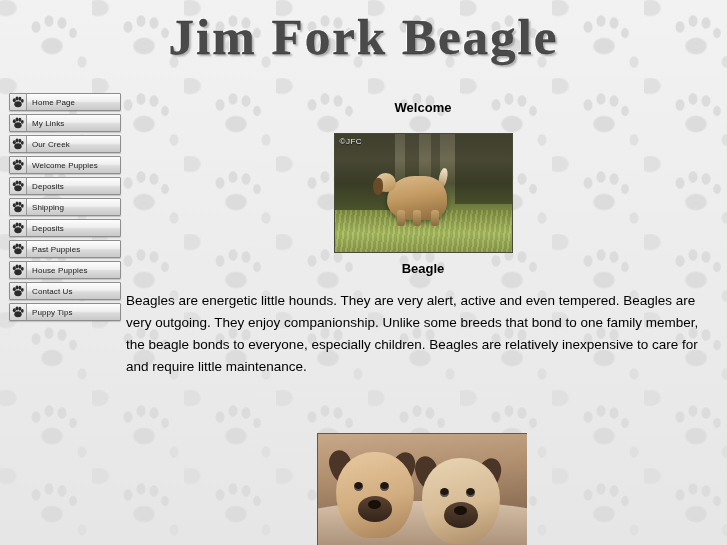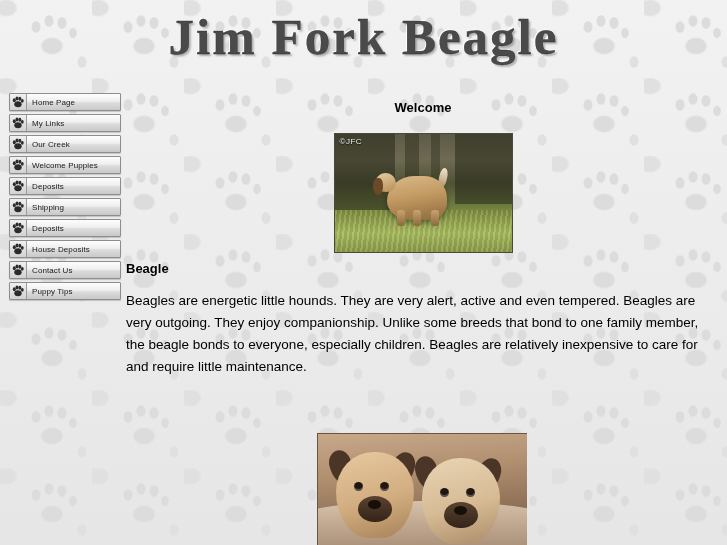--- a/index.html
+++ b/index.html
@@ -194,20 +194,21 @@
     left: 5px;
     top: 3px;
     font-size: 8px;
     color: #efefef;
     font-family: "Liberation Sans", sans-serif;
     text-shadow: 0 1px 1px rgba(0,0,0,0.8);
     letter-spacing: 0.5px;
   }
 
   .caption {
+    text-align: center;
     font-size: 13px;
     font-weight: bold;
     color: #000;
     margin: 8px 0 14px 0;
   }
   .body-text {
     font-size: 13.5px;
     line-height: 1.62;
     color: #000;
     margin: 0;
@@ -382,32 +383,44 @@
             <ellipse cx="8" cy="10.2" rx="3.7" ry="3" fill="#2b2b2b"></ellipse>
             <ellipse cx="4.3" cy="6.2" rx="1.5" ry="2" fill="#2b2b2b"></ellipse>
             <ellipse cx="7" cy="4.6" rx="1.5" ry="2" fill="#2b2b2b"></ellipse>
             <ellipse cx="9.9" cy="4.8" rx="1.5" ry="2" fill="#2b2b2b"></ellipse>
             <ellipse cx="12.3" cy="6.8" rx="1.4" ry="1.9" fill="#2b2b2b"></ellipse>
           </svg>
       </span>
       <span class="nav-label">Deposits</span>
     </div>
 
-
-    <div class="nav-item">
-      <span class="nav-paw">
-        <svg width="16" height="16" viewBox="0 0 16 16">
-            <ellipse cx="8" cy="10.2" rx="3.7" ry="3" fill="#2b2b2b"></ellipse>
-            <ellipse cx="4.3" cy="6.2" rx="1.5" ry="2" fill="#2b2b2b"></ellipse>
-            <ellipse cx="7" cy="4.6" rx="1.5" ry="2" fill="#2b2b2b"></ellipse>
-            <ellipse cx="9.9" cy="4.8" rx="1.5" ry="2" fill="#2b2b2b"></ellipse>
-            <ellipse cx="12.3" cy="6.8" rx="1.4" ry="1.9" fill="#2b2b2b"></ellipse>
-          </svg>
-      </span>
-      <span class="nav-label">House Deposits</span>
+    <div class="nav-item">
+      <span class="nav-paw">
+        <svg width="16" height="16" viewBox="0 0 16 16">
+            <ellipse cx="8" cy="10.2" rx="3.7" ry="3" fill="#2b2b2b"></ellipse>
+            <ellipse cx="4.3" cy="6.2" rx="1.5" ry="2" fill="#2b2b2b"></ellipse>
+            <ellipse cx="7" cy="4.6" rx="1.5" ry="2" fill="#2b2b2b"></ellipse>
+            <ellipse cx="9.9" cy="4.8" rx="1.5" ry="2" fill="#2b2b2b"></ellipse>
+            <ellipse cx="12.3" cy="6.8" rx="1.4" ry="1.9" fill="#2b2b2b"></ellipse>
+          </svg>
+      </span>
+      <span class="nav-label">Past Puppies</span>
+    </div>
+
+    <div class="nav-item">
+      <span class="nav-paw">
+        <svg width="16" height="16" viewBox="0 0 16 16">
+            <ellipse cx="8" cy="10.2" rx="3.7" ry="3" fill="#2b2b2b"></ellipse>
+            <ellipse cx="4.3" cy="6.2" rx="1.5" ry="2" fill="#2b2b2b"></ellipse>
+            <ellipse cx="7" cy="4.6" rx="1.5" ry="2" fill="#2b2b2b"></ellipse>
+            <ellipse cx="9.9" cy="4.8" rx="1.5" ry="2" fill="#2b2b2b"></ellipse>
+            <ellipse cx="12.3" cy="6.8" rx="1.4" ry="1.9" fill="#2b2b2b"></ellipse>
+          </svg>
+      </span>
+      <span class="nav-label">House Puppies</span>
     </div>
 
     <div class="nav-item">
       <span class="nav-paw">
         <svg width="16" height="16" viewBox="0 0 16 16">
             <ellipse cx="8" cy="10.2" rx="3.7" ry="3" fill="#2b2b2b"></ellipse>
             <ellipse cx="4.3" cy="6.2" rx="1.5" ry="2" fill="#2b2b2b"></ellipse>
             <ellipse cx="7" cy="4.6" rx="1.5" ry="2" fill="#2b2b2b"></ellipse>
             <ellipse cx="9.9" cy="4.8" rx="1.5" ry="2" fill="#2b2b2b"></ellipse>
             <ellipse cx="12.3" cy="6.8" rx="1.4" ry="1.9" fill="#2b2b2b"></ellipse>

